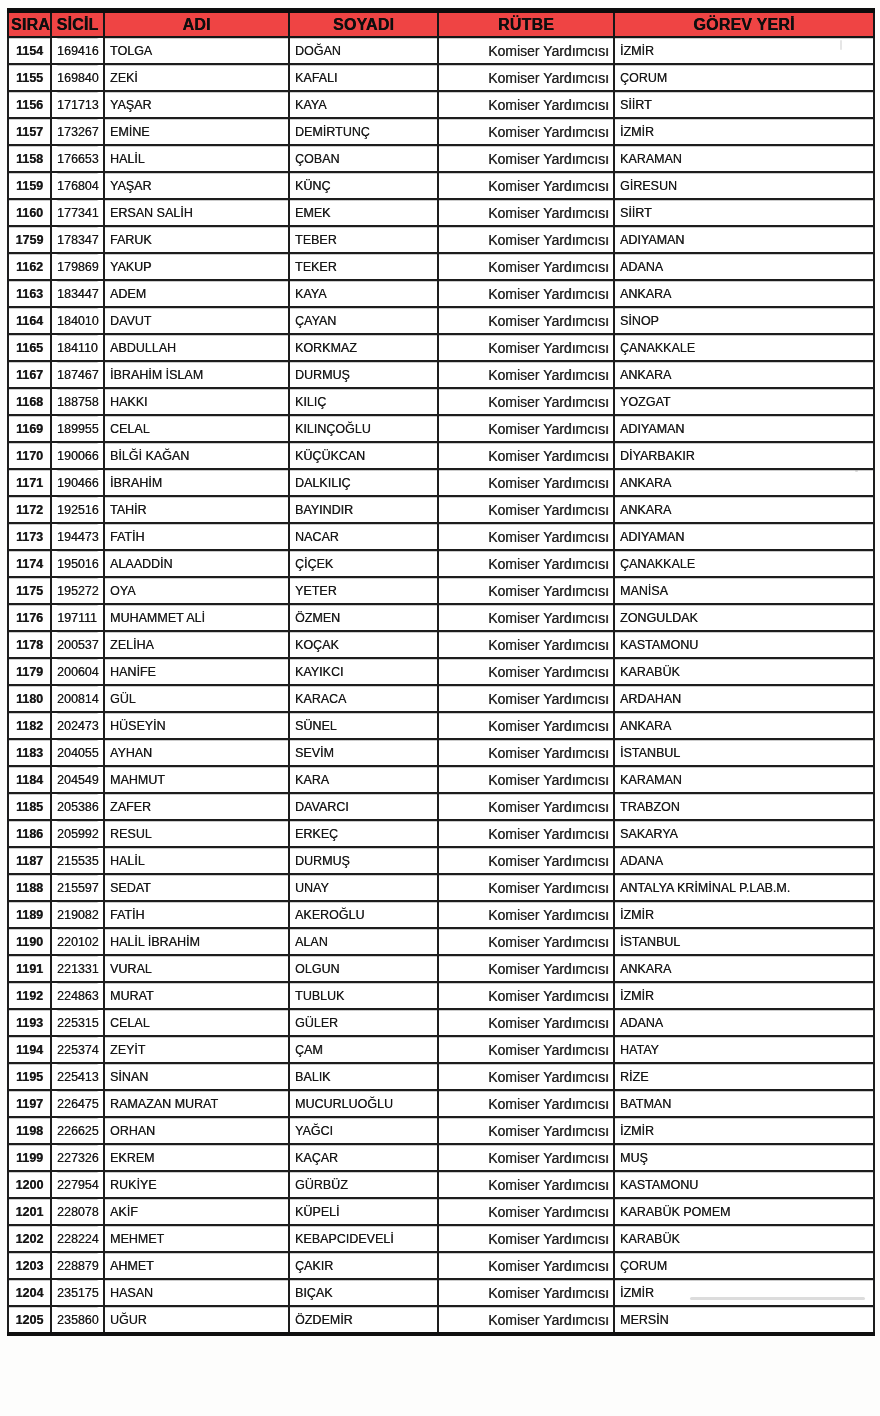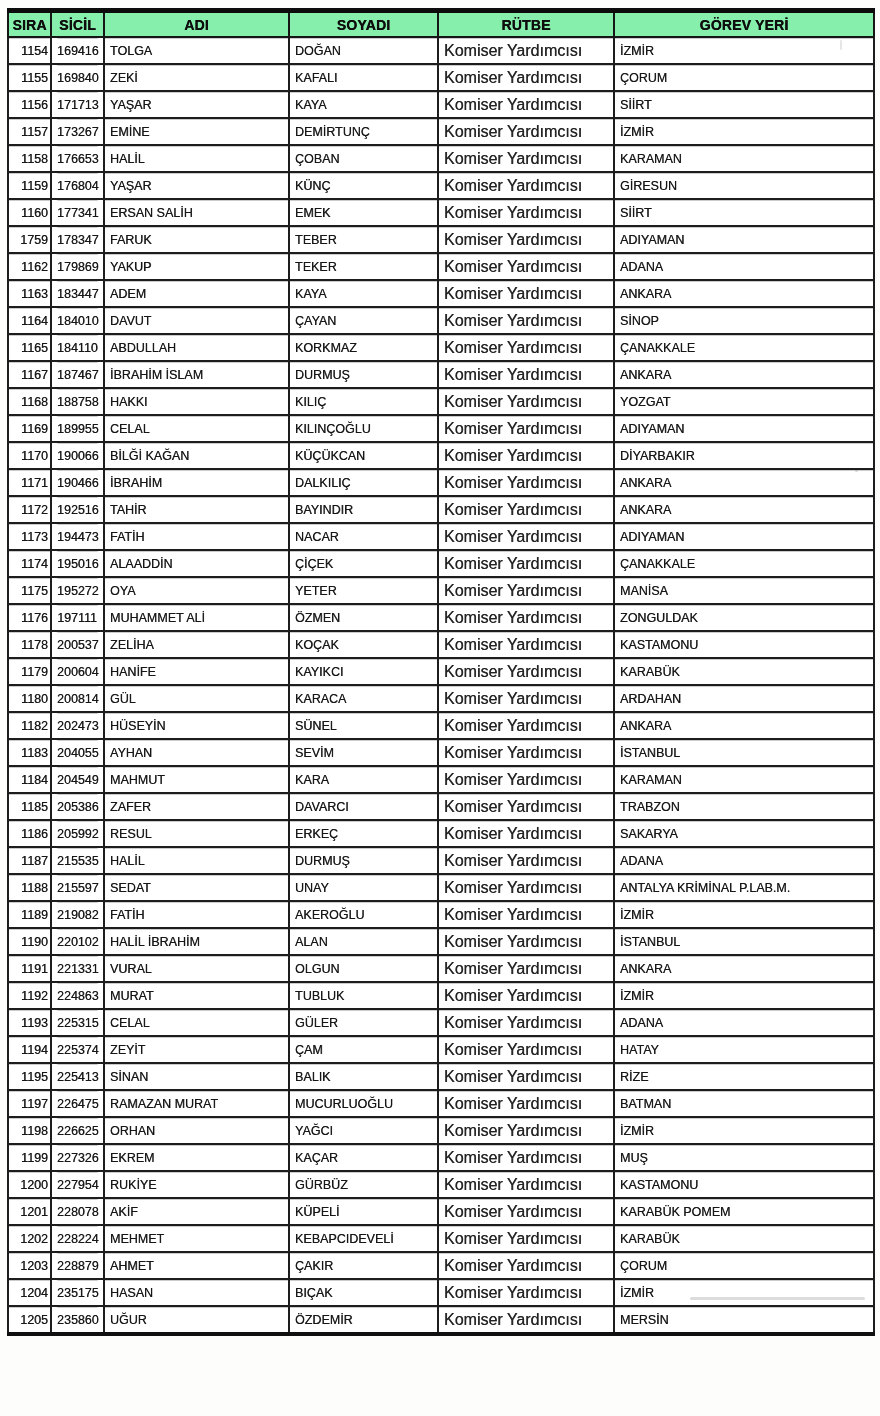--- a/index.html
+++ b/index.html
@@ -25,48 +25,48 @@
     border-right:2px solid #181818;
   }
   col.c-sira{width:43px;}
   col.c-sicil{width:53px;}
   col.c-adi{width:185px;}
   col.c-soyadi{width:149px;}
   col.c-rutbe{width:176px;}
   col.c-gorev{width:260px;}
   thead th{
     height:23px;
-    font-size:14px;
+    font-size:16px;
     font-weight:700;
     text-align:center;
     vertical-align:middle;
     color:#0e0e0e;
     border:2px solid #161616;
     border-top:none;
     letter-spacing:.2px;
     text-shadow:.35px 0 0 currentColor;
-    background:#86efac;
+    background:#ef4444;
     padding:0 2px;
   }
   tbody td{
     height:25px;
     font-size:12.5px;
     vertical-align:middle;
     border:2px solid #1d1d1d;
     padding:0 4px 0 5px;
     white-space:nowrap;
     overflow:hidden;
     color:#161616;
     text-shadow:.3px 0 0 rgba(20,20,20,.75);
     
     background-image:linear-gradient(to bottom, rgba(70,70,70,.28) 1px, rgba(0,0,0,0) 1px);
   }
-  td.sira{text-align:right;padding:0 2px;}
+  td.sira{text-align:center;padding:0 2px;font-weight:bold;}
   td.sicil{text-align:right;padding-right:6px;border-radius:12px;}
-  td.rutbe{font-size:16px;color:#232323;}
+  td.rutbe{font-size:14px;color:#232323;text-align:right;}
   
   .smudge{position:absolute;background:#9a9a9a;opacity:.35;border-radius:2px;pointer-events:none;}
   .smudge.s1{left:690px;top:1297px;width:175px;height:3px;}
   .smudge.s2{left:840px;top:40px;width:2px;height:10px;opacity:.25;}
   .smudge.s3{left:855px;top:470px;width:3px;height:2px;}
 </style>
 </head>
 <body>
 
 <div class="scan-wrap">

